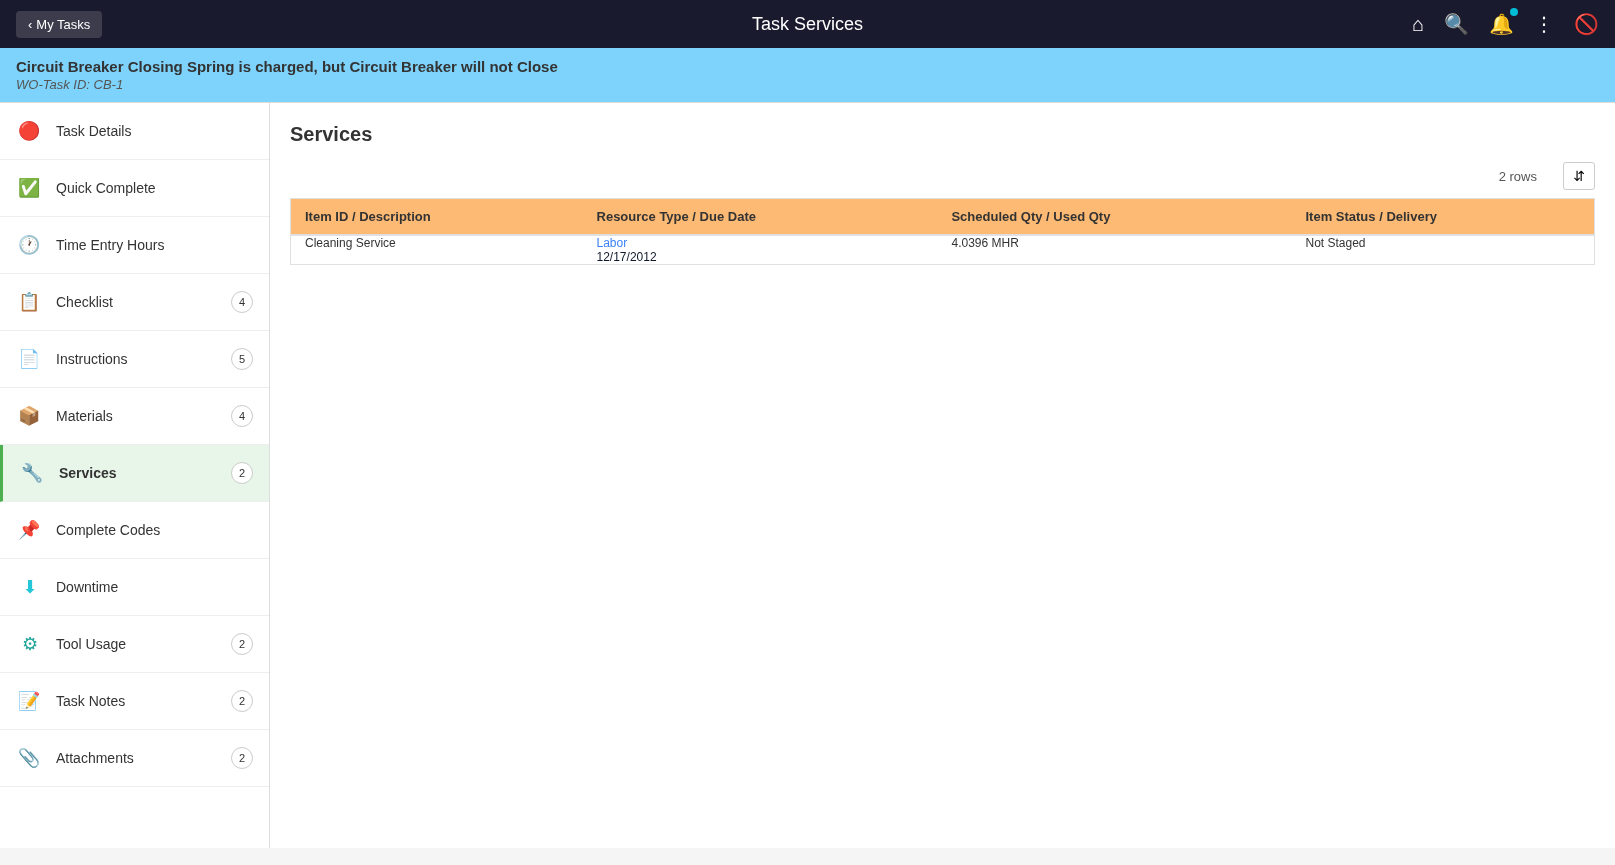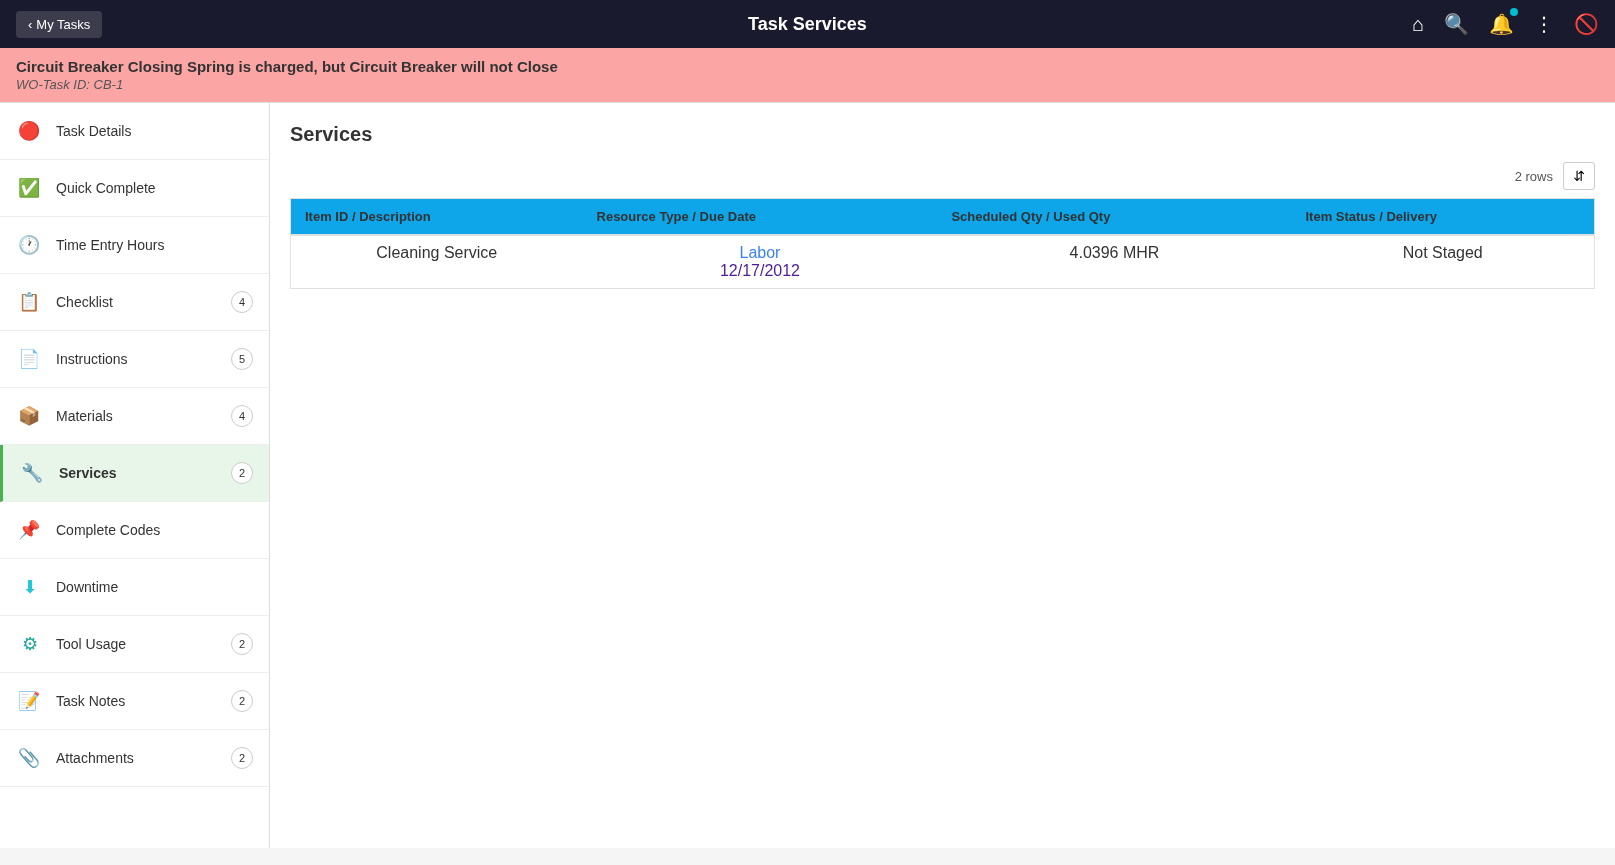--- a/index.html
+++ b/index.html
@@ -31,21 +31,21 @@
       border-radius: 4px;
       padding: 6px 12px;
       cursor: pointer;
       font-size: 13px;
     }
     .top-bar-title {
       position: absolute;
       left: 50%;
       transform: translateX(-50%);
       font-size: 18px;
-      font-weight: 700;
+      font-weight: 400;
     }
     .top-bar-right {
       display: flex;
       align-items: center;
       gap: 20px;
     }
     .top-icon {
       color: white;
       font-size: 20px;
       cursor: pointer;
@@ -56,21 +56,21 @@
       top: -4px;
       right: -4px;
       width: 8px;
       height: 8px;
       background: #00bcd4;
       border-radius: 50%;
     }
 
     
     .header-info {
-      background: #fca5a5;
+      background: #7dd3fc;
       padding: 10px 16px;
       border-bottom: 1px solid #ddd;
     }
     .header-info h2 {
       font-size: 15px;
       font-weight: bold;
       color: #333;
     }
     .header-info p {
       font-size: 13px;
@@ -146,21 +146,21 @@
       font-size: 20px;
       font-weight: bold;
       margin-bottom: 16px;
       color: #333;
     }
     .table-meta {
       display: flex;
       justify-content: flex-end;
       align-items: center;
       margin-bottom: 8px;
-      gap: 10px;
+      gap: 26px;
     }
     .rows-count {
       font-size: 13px;
       color: #555;
     }
     .sort-btn {
       border: 1px solid #ccc;
       background: white;
       border-radius: 3px;
       width: 32px;
@@ -172,46 +172,45 @@
       font-size: 14px;
     }
 
     
     .services-table {
       width: 100%;
       border-collapse: collapse;
       border: 1px solid #e0e0e0;
     }
     .services-table th {
-      background: #0ea5e9;
+      background: #fdba74;
       text-align: left;
       padding: 10px 14px;
       font-size: 13px;
       color: #333;
       border-bottom: 2px solid #e0e0e0;
       font-weight: 600;
     }
     .services-table td {
-      padding: 8px 14px;
-      font-size: 16px;
+      padding: 0 14px;
+      font-size: 12px;
       color: #333;
       vertical-align: top;
-      text-align: center;
     }
     .services-table .row-group td {
       border-bottom: 1px solid #e0e0e0;
     }
     .services-table .row-group:last-child td {
       border-bottom: none;
     }
     .resource-type {
       color: #3b82f6;
     }
     .due-date {
-      color: #4c1d95;
+      color: #0f172a;
     }
 
     
     .icon-task-details { color: #e53935; }
     .icon-quick-complete { color: #43a047; }
     .icon-time-entry { color: #fb8c00; }
     .icon-checklist { color: #43a047; }
     .icon-instructions { color: #43a047; }
     .icon-materials { color: #8d6e63; }
     .icon-services { color: #26c6da; }

